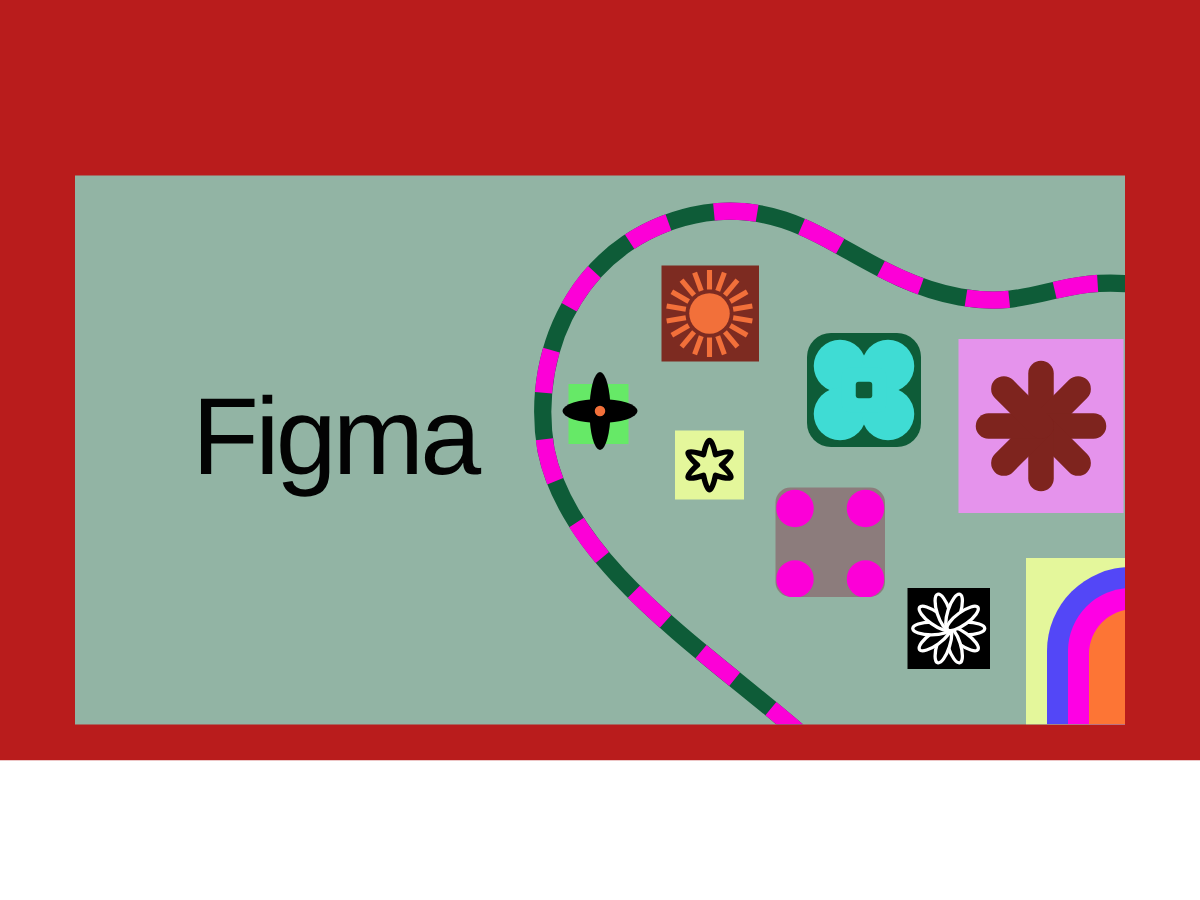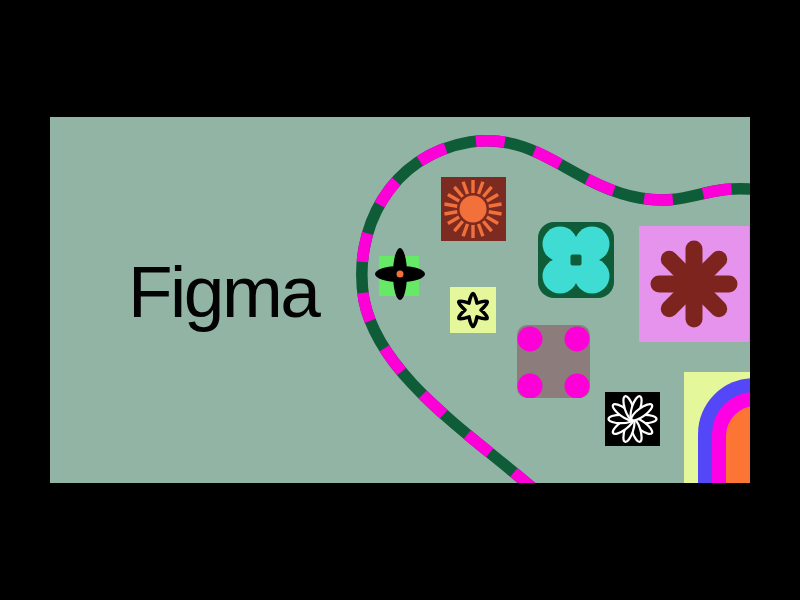--- a/index.html
+++ b/index.html
@@ -1,16 +1,16 @@
 <!DOCTYPE html>
 <html><head>
 <meta charset="utf-8">
 <style>
   html,body{margin:0;padding:0;background:#ffffff;}
-  #stage{position:relative;width:800px;height:600px;background:#000000;overflow:hidden;
+  #stage{position:relative;width:800px;height:507px;background:#b91c1c;overflow:hidden;
          font-family:"Liberation Sans","DejaVu Sans",sans-serif;}
   #banner{position:absolute;left:50px;top:117px;width:700px;height:366px;
           background:#92b4a4;overflow:hidden;}
   .abs{position:absolute;}
   #brand-title{position:absolute;left:78px;top:138px;font-size:73px;line-height:73px;
                letter-spacing:-2.5px;color:#030303;font-weight:400;}
   #curve-svg{position:absolute;left:0;top:0;}
   
   .tile{position:absolute;}
   #sun-tile{left:391px;top:60px;width:65px;height:64px;background:#7d2b21;}

